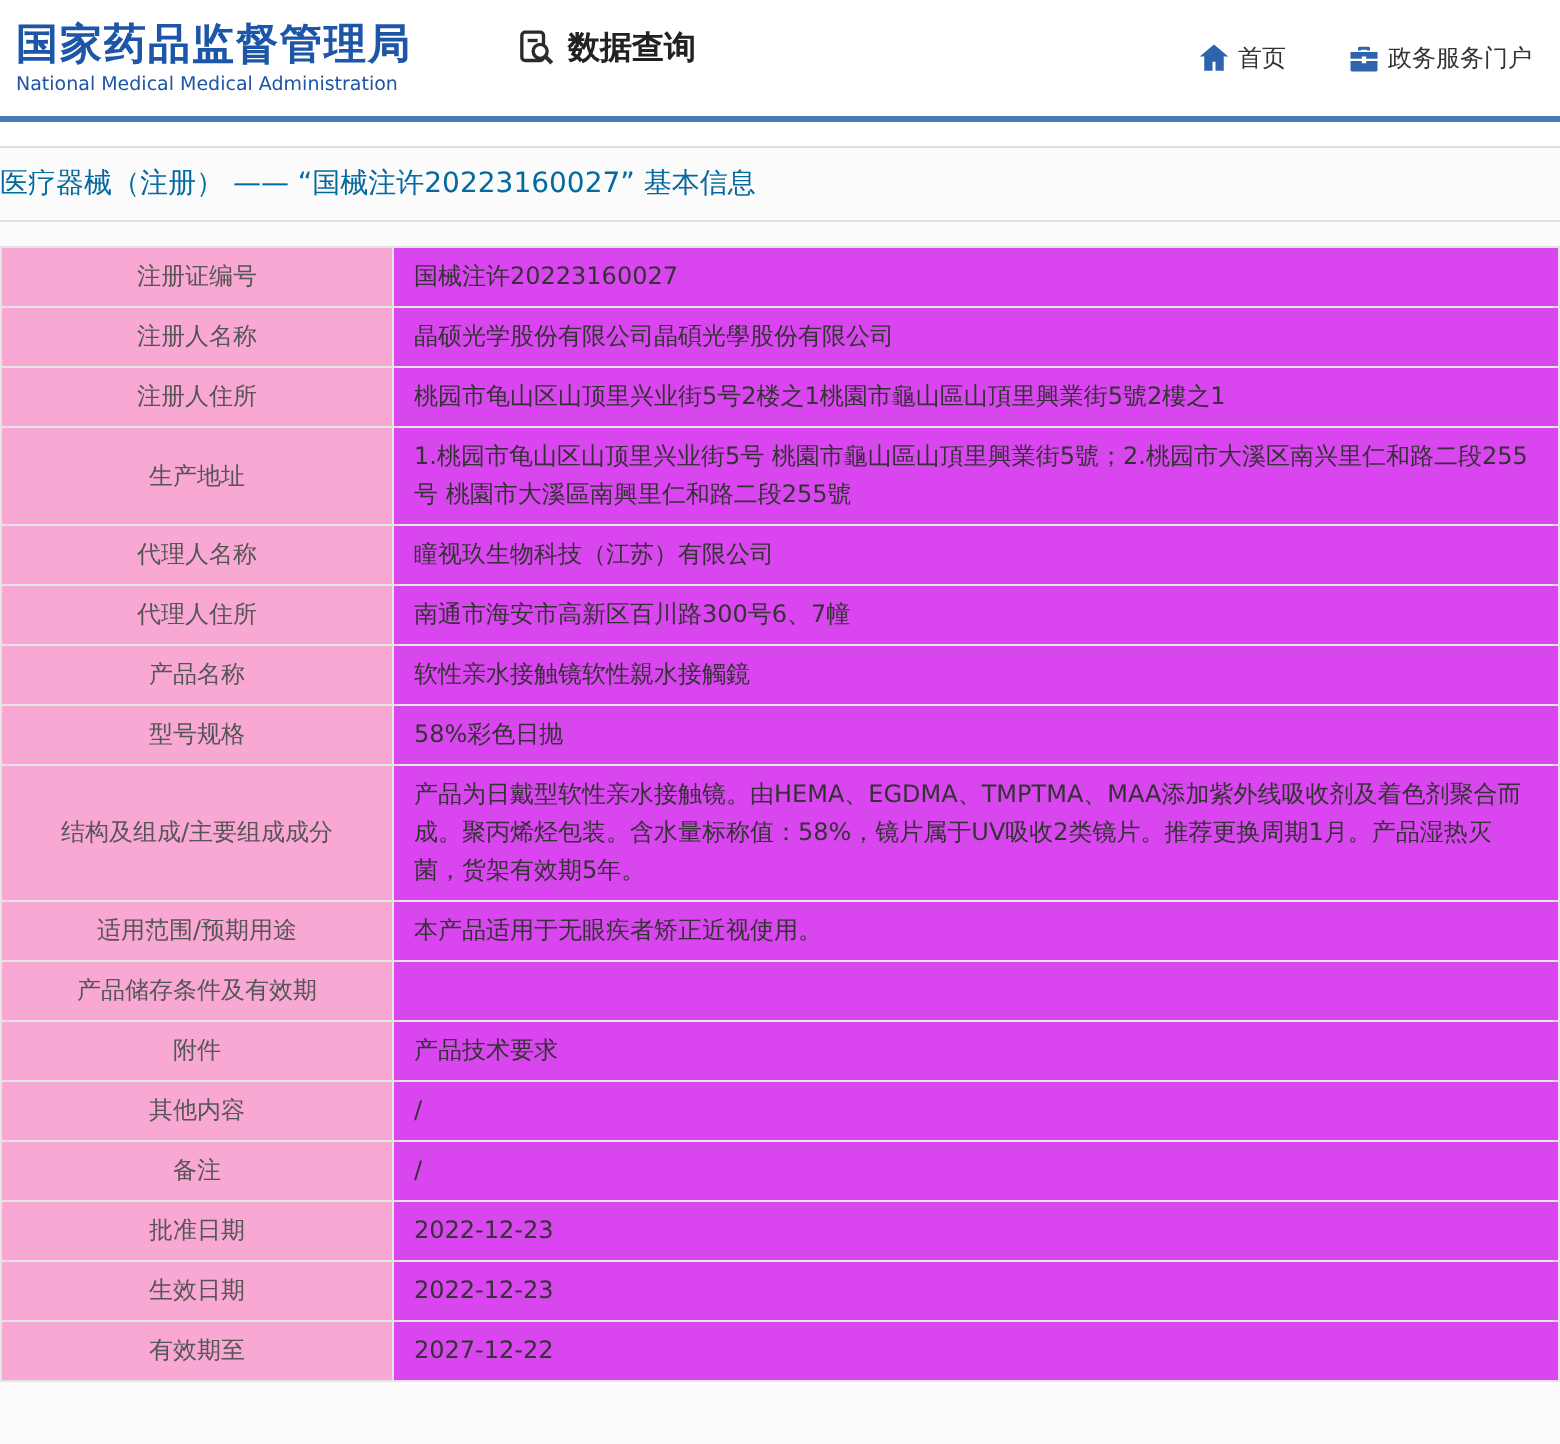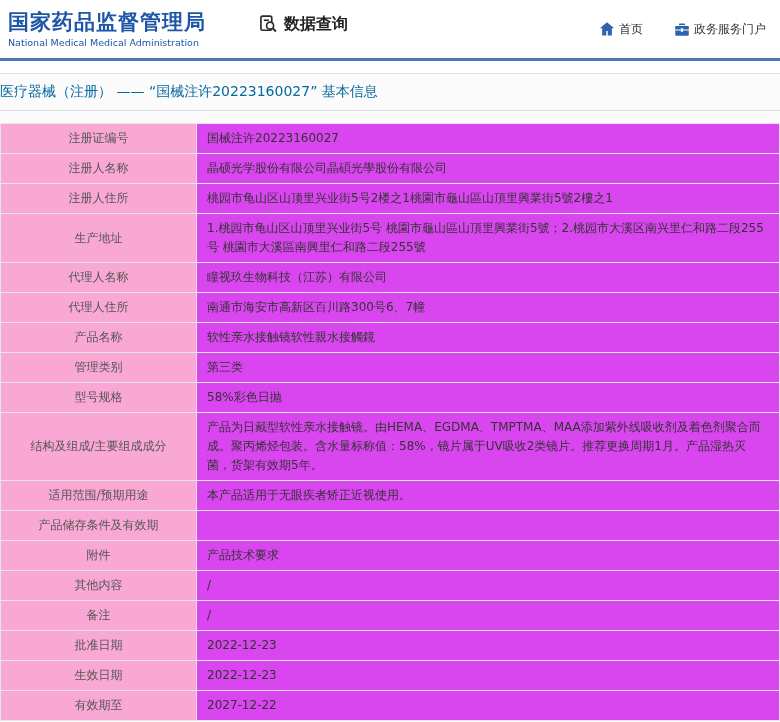--- a/index.html
+++ b/index.html
@@ -155,24 +155,20 @@
         </tr>
         <tr>
           <td class="label-cell">代理人住所</td>
           <td class="value-cell">南通市海安市高新区百川路300号6、7幢</td>
         </tr>
         <tr>
           <td class="label-cell">产品名称</td>
           <td class="value-cell">软性亲水接触镜软性親水接觸鏡</td>
         </tr>
         <tr>
-          <td class="label-cell">管理类别</td>
-          <td class="value-cell">第三类</td>
-        </tr>
-        <tr>
           <td class="label-cell">型号规格</td>
           <td class="value-cell">58%彩色日抛</td>
         </tr>
         <tr>
           <td class="label-cell">结构及组成/主要组成成分</td>
           <td class="value-cell">产品为日戴型软性亲水接触镜。由HEMA、EGDMA、TMPTMA、MAA添加紫外线吸收剂及着色剂聚合而成。聚丙烯烃包装。含水量标称值：58%，镜片属于UV吸收2类镜片。推荐更换周期1月。产品湿热灭菌，货架有效期5年。</td>
         </tr>
         <tr>
           <td class="label-cell">适用范围/预期用途</td>
           <td class="value-cell">本产品适用于无眼疾者矫正近视使用。</td>

